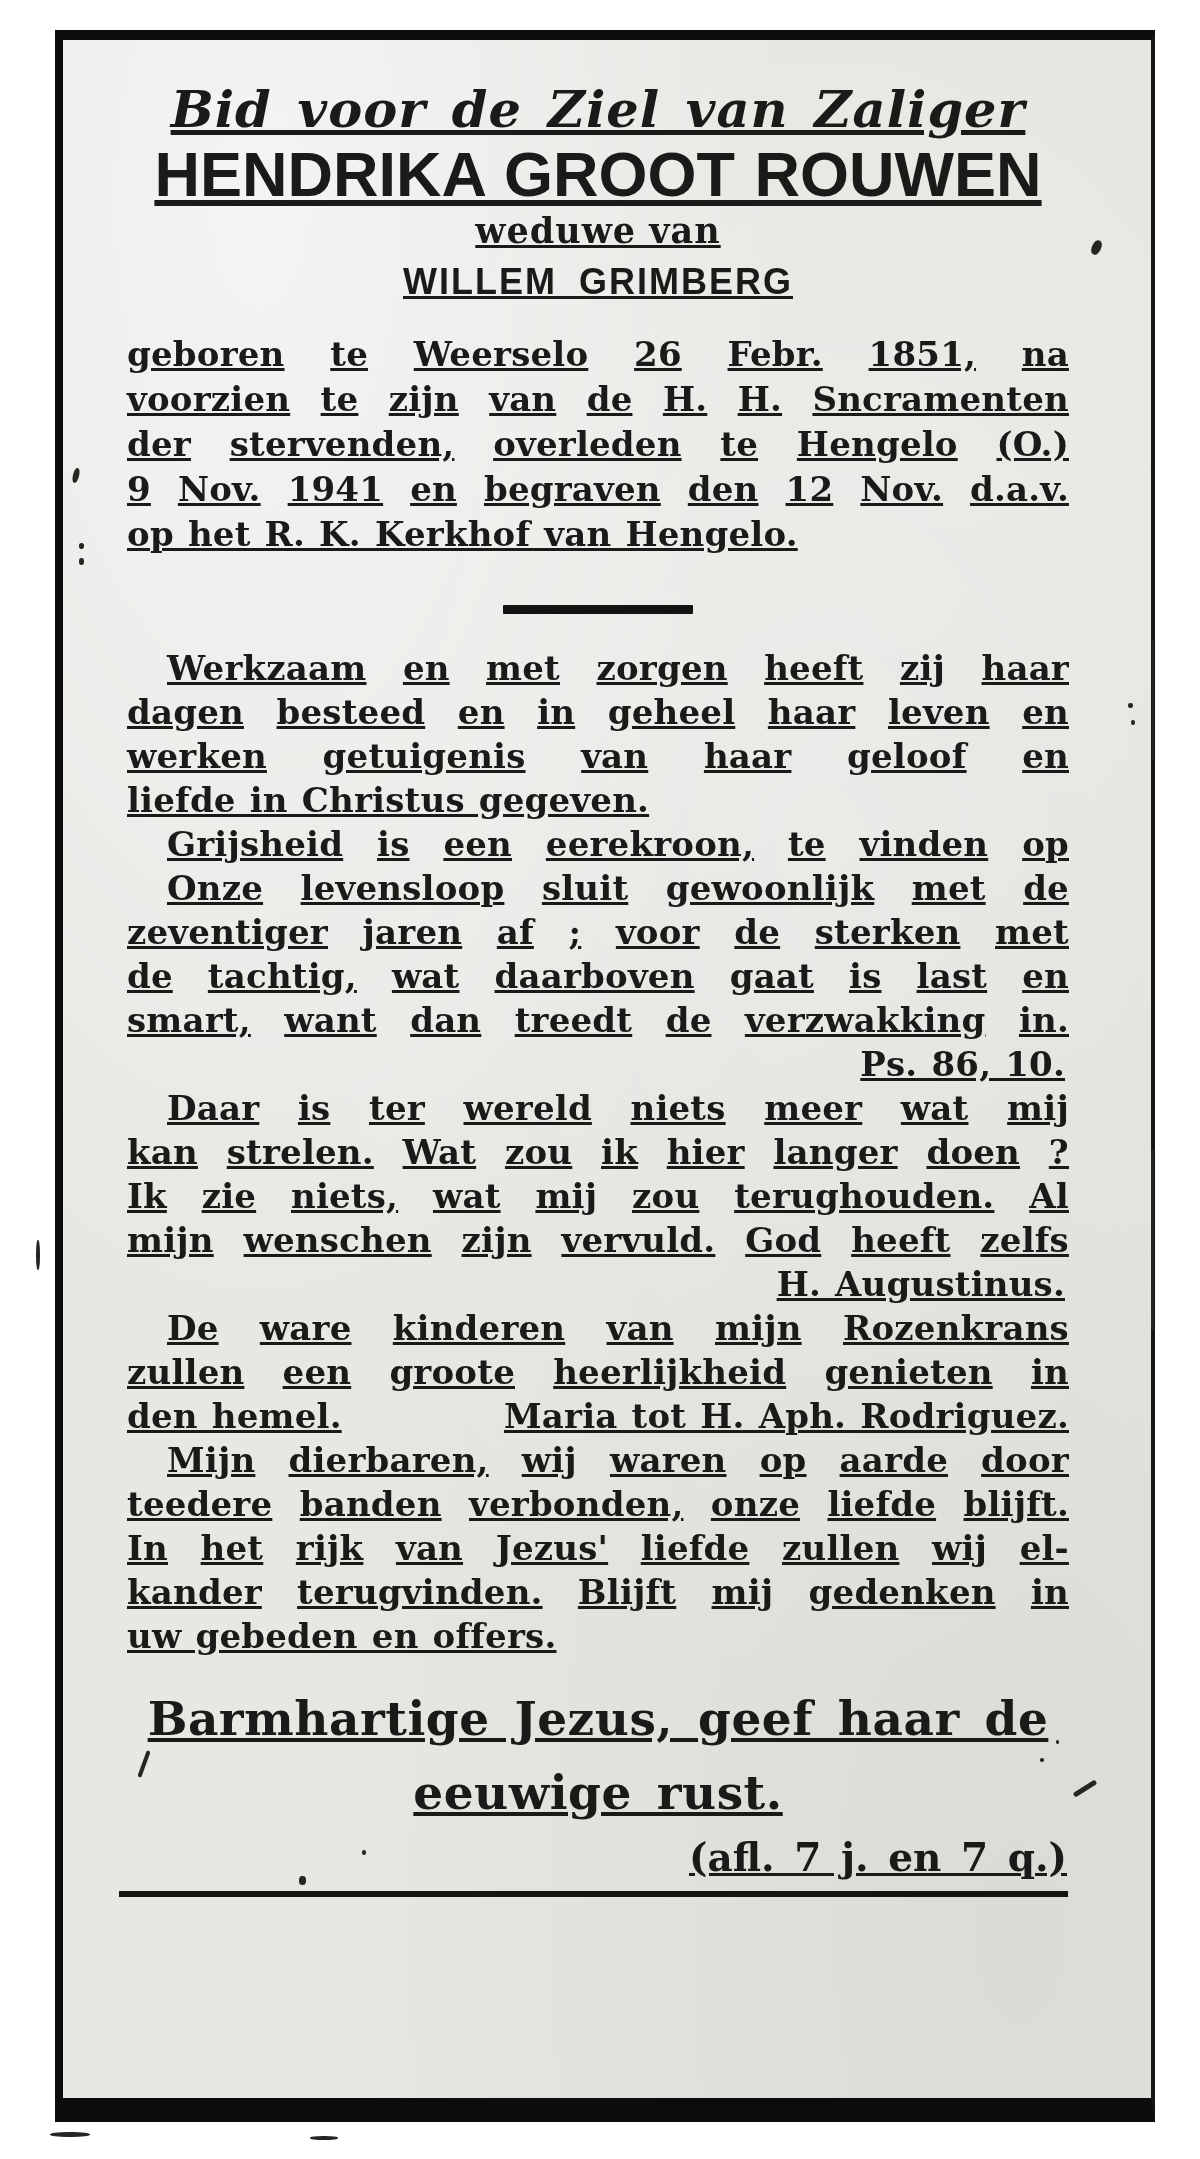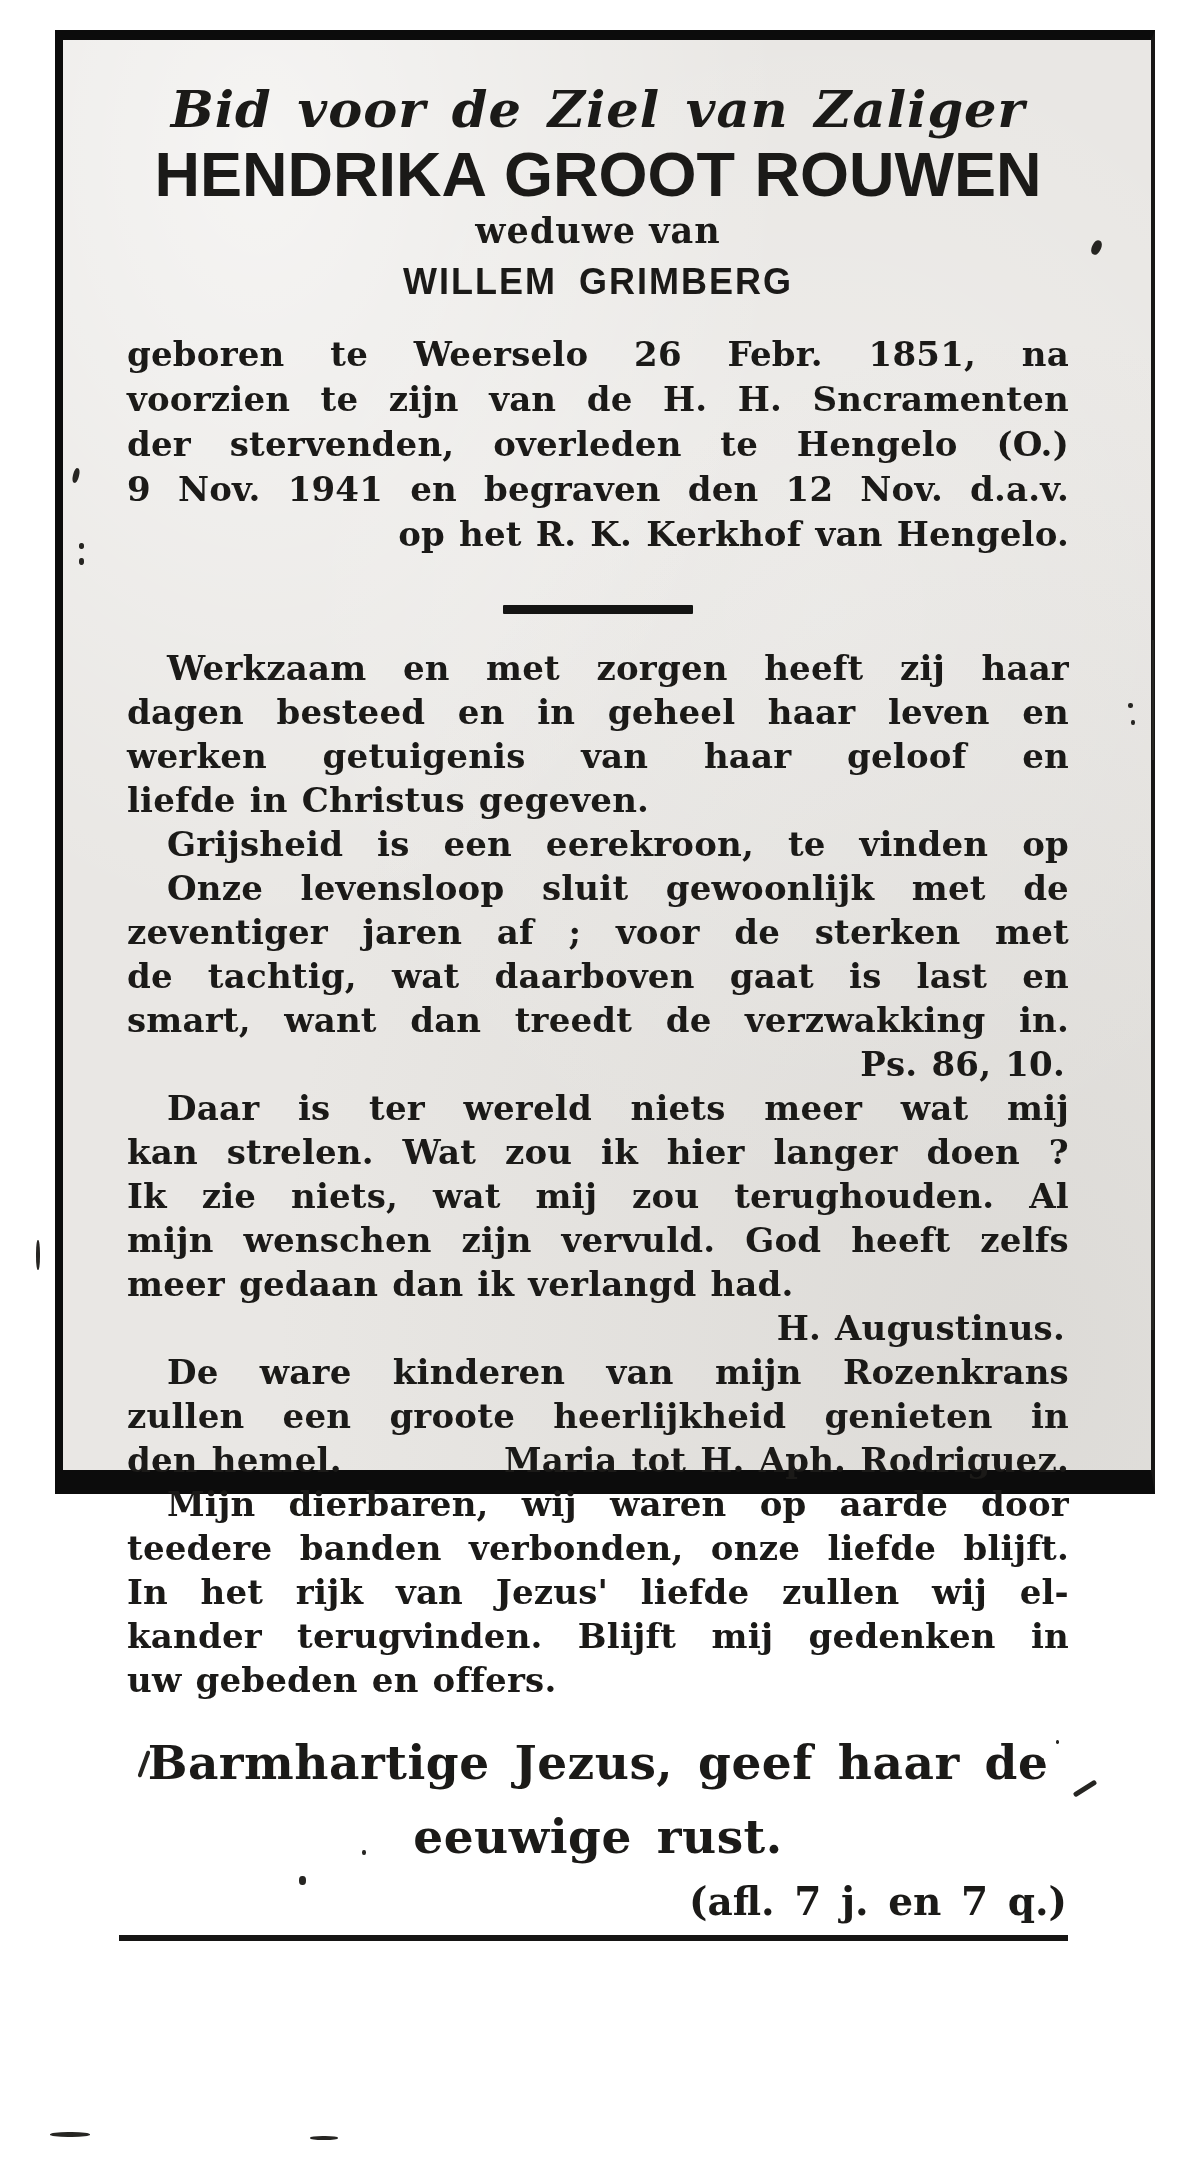--- a/index.html
+++ b/index.html
@@ -4,31 +4,32 @@
 <style>
   html,body{margin:0;padding:0;}
   body{
     width:1200px;height:2159px;position:relative;
     background:#ffffff;
     font-family:"DejaVu Serif", serif;
     color:#1b1a18;
     overflow:hidden;
   }
   .card{
-    position:absolute;left:55px;top:30px;width:1100px;height:1464px;
+    position:absolute;left:55px;top:30px;width:1100px;height:2092px;
     box-sizing:border-box;
     border-top:10px solid #0c0c0c;
     border-left:8px solid #0c0c0c;
     border-right:4px solid #171615;
     border-bottom:24px solid #0c0c0c;
     background:
       radial-gradient(ellipse at 18% 8%, rgba(255,255,255,0.55), transparent 42%),
       radial-gradient(ellipse at 88% 92%, rgba(176,174,168,0.22), transparent 55%),
       radial-gradient(ellipse at 70% 40%, rgba(255,255,255,0.25), transparent 50%),
       #e9e7e4;
+    text-decoration: underline;
   }
   .content{
     position:relative;
     padding:20px 82px 0 64px; 
     font-weight:bold;
   }
   
   .invocation{
     margin-top:20px;
     font-size:51px;line-height:1.15;
@@ -59,21 +60,21 @@
     width:190px;height:9px;background:#141413;
     margin:48px auto 32px auto;border-radius:1px;
   }
   .main .line{font-size:34px;line-height:44px;}
   .line{letter-spacing:0.2px;word-spacing:2px;}
   .line.just{display:flex;justify-content:space-between;}
   .line.just span{display:inline-block;white-space:pre;}
   .line.split{display:flex;justify-content:space-between;}
   .line.split span{white-space:nowrap;}
   .line.ind{padding-left:40px;box-sizing:border-box;}
-  .line.center{text-align:right;}
+  .line.center{text-align:left;}
   .line.right{text-align:right;padding-right:4px;}
   
   .prayer{
     margin-top:24px;
     font-size:47px;line-height:74px;text-align:center;
     word-spacing:8px;letter-spacing:0.5px;
   }
   .indulgence{
     margin-top:6px;
     font-size:39px;line-height:1.1;text-align:right;padding-right:2px;
@@ -274,21 +275,20 @@
         </div>
       <div class="line just">
           <span>mijn</span>
           <span>wenschen</span>
           <span>zijn</span>
           <span>vervuld.</span>
           <span>God</span>
           <span>heeft</span>
           <span>zelfs</span>
         </div>
-      <div class="line">meer gedaan dan ik verlangd had.</div>
       <div class="line right">H. Augustinus.</div>
       <div class="line just ind">
           <span>De</span>
           <span>ware</span>
           <span>kinderen</span>
           <span>van</span>
           <span>mijn</span>
           <span>Rozenkrans</span>
         </div>
       <div class="line just">

